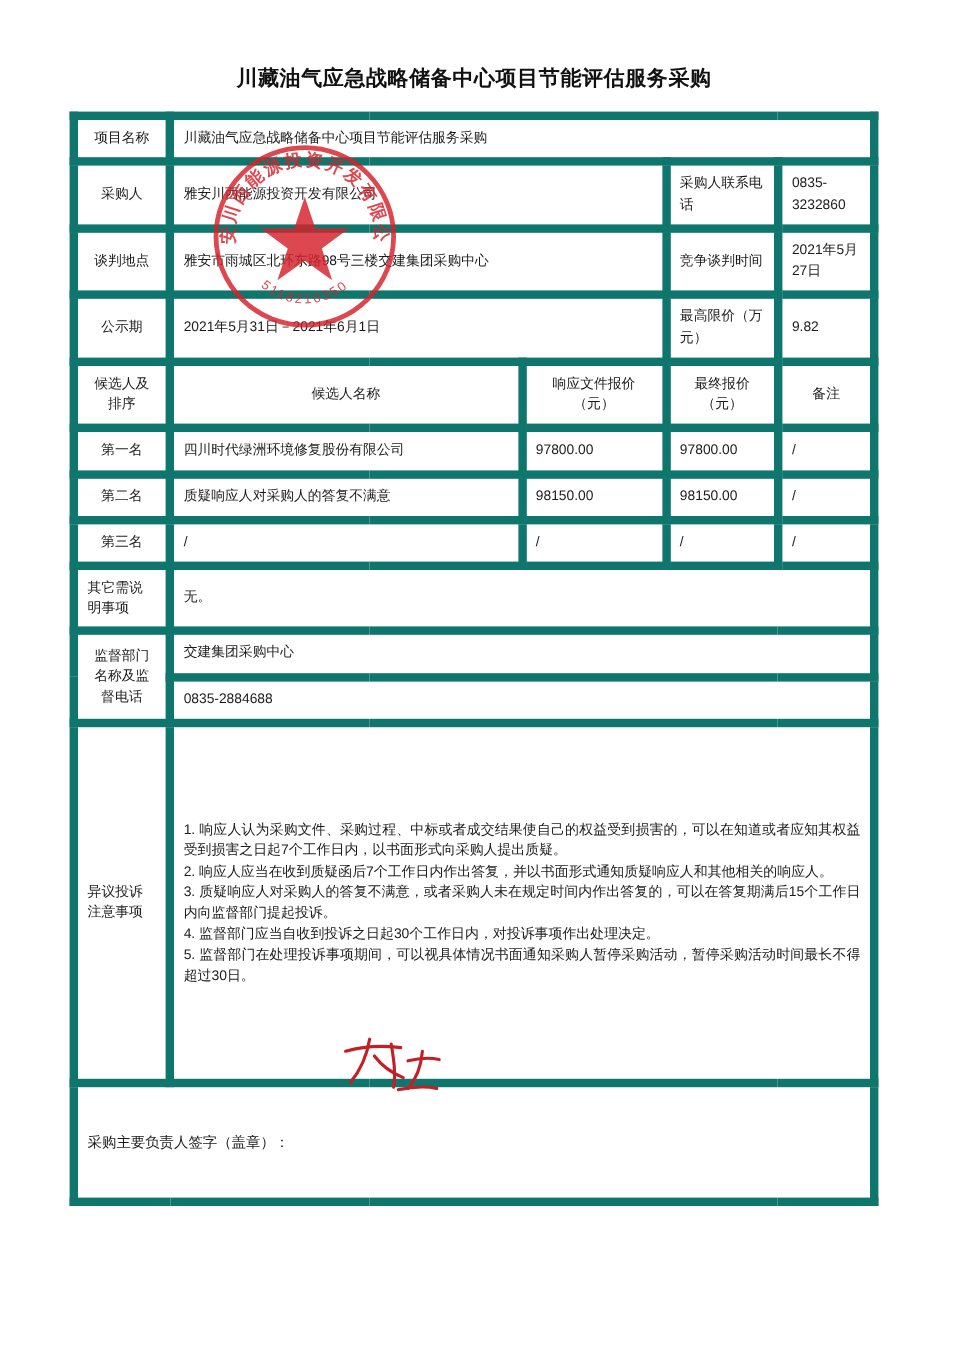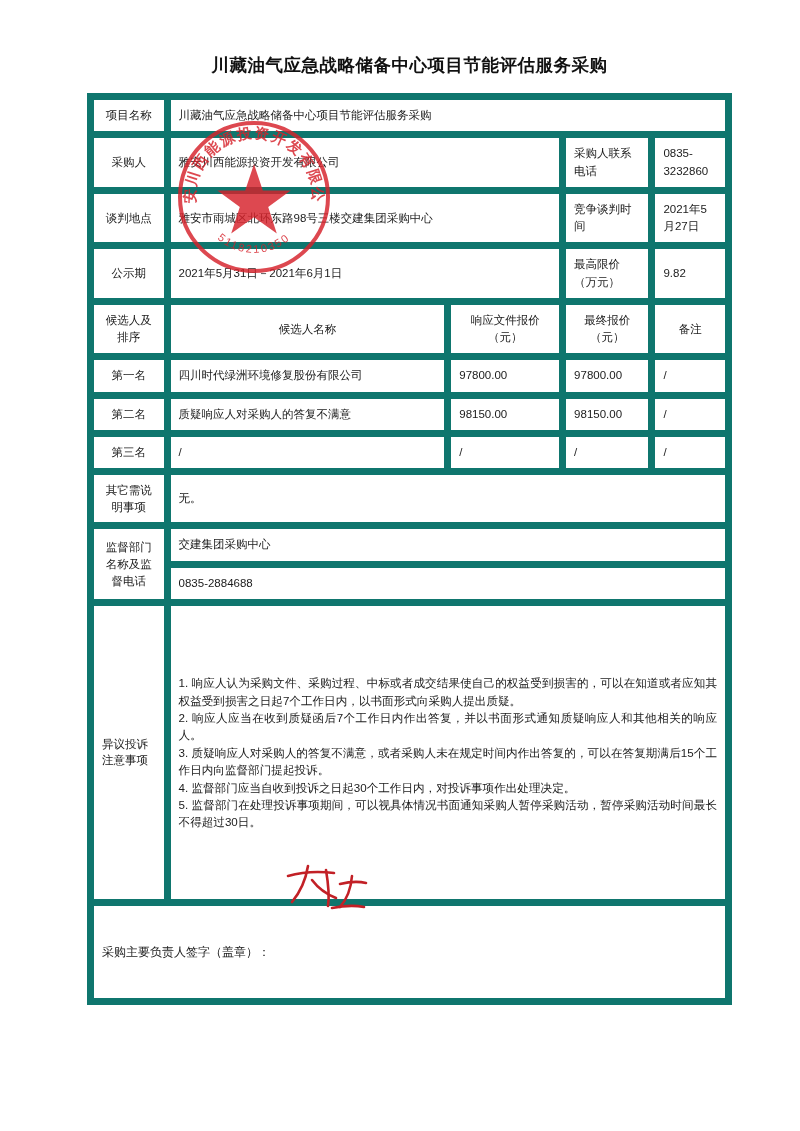--- a/index.html
+++ b/index.html
@@ -13,21 +13,21 @@
     font-family: "Liberation Sans", "DejaVu Sans", sans-serif;
     color: #1a1a1a;
     position: relative;
     overflow: hidden;
   }
   .page {
     position: relative;
     width: 800px;
     height: 1131px;
     box-sizing: border-box;
-    padding: 52px 68px 0 87px;
+    padding: 52px 68px 0 58px;
   }
   .doc-title {
     text-align: center;
     font-size: 17.5px;
     font-weight: bold;
     line-height: 1.55;
     letter-spacing: 0.5px;
     margin: 0 0 14px 0;
     color: #111;
   }
@@ -51,21 +51,20 @@
   .label-cell { text-align: center; white-space: nowrap; }
   .tall { height: 34px; }
 
   .cand-head td { text-align: center; }
 
   .note-cell {
     vertical-align: top;
     text-align: left;
   }
   .note-label {
-    text-align: center;
     vertical-align: middle;
     line-height: 1.6;
   }
   .supervise-label {
     text-align: center;
     vertical-align: middle;
     line-height: 1.6;
     font-family: Liberation Serif, serif;
   }
   .objection-label {

